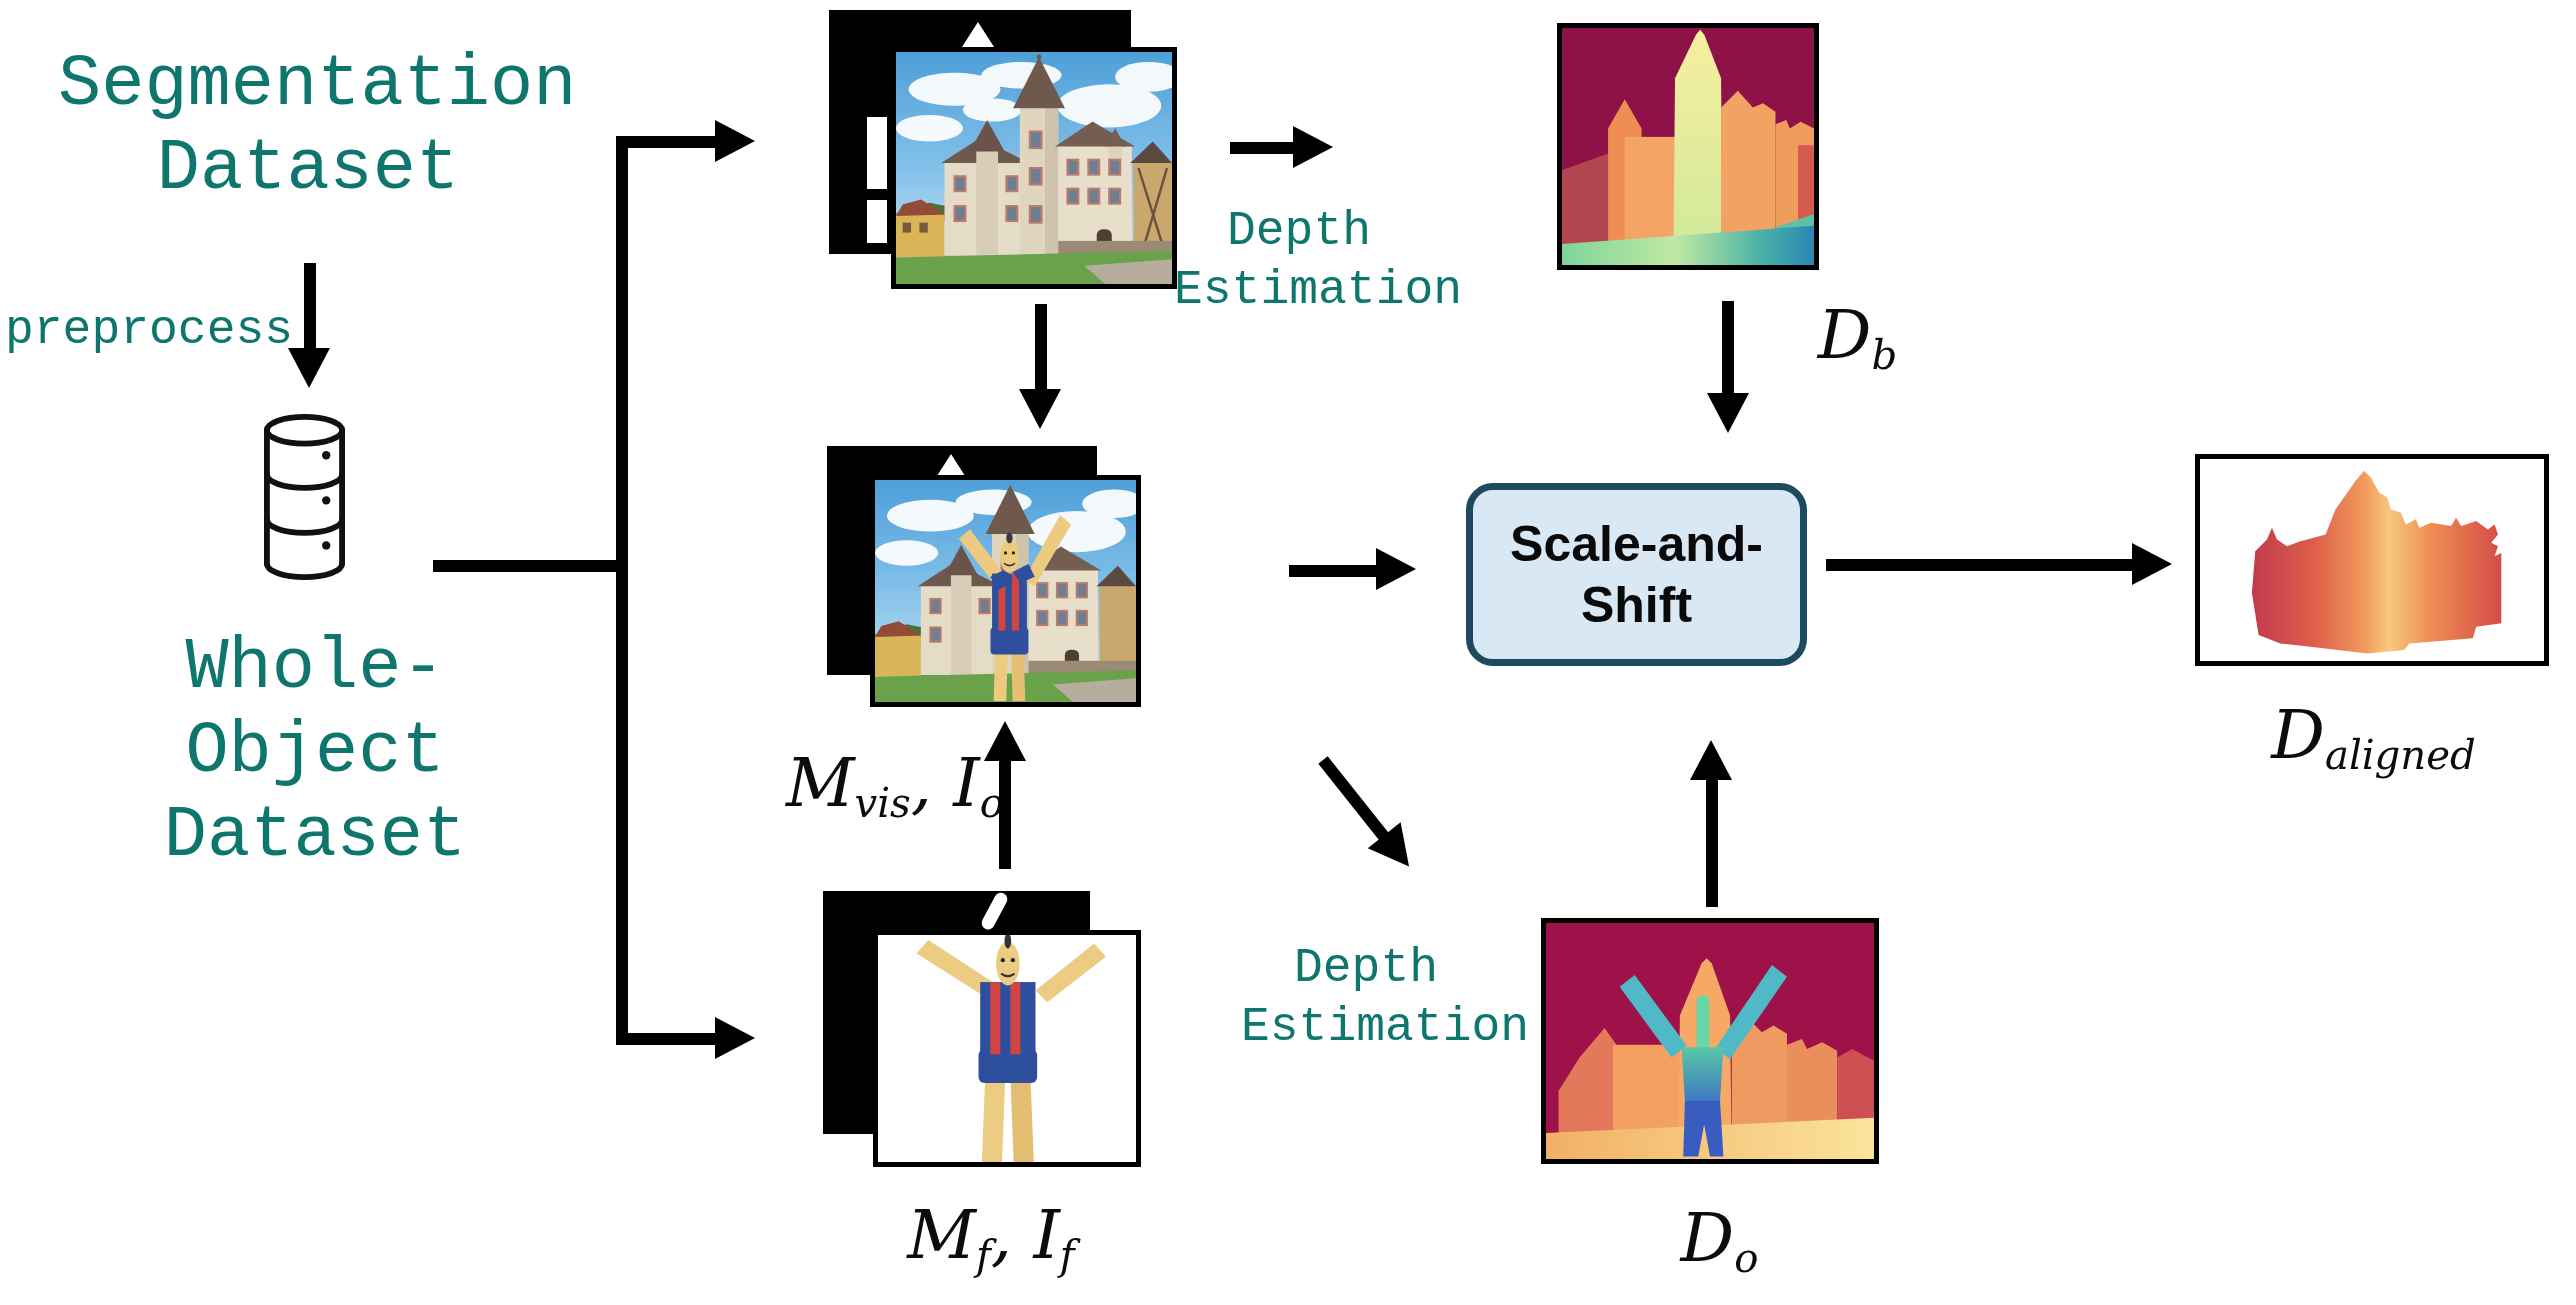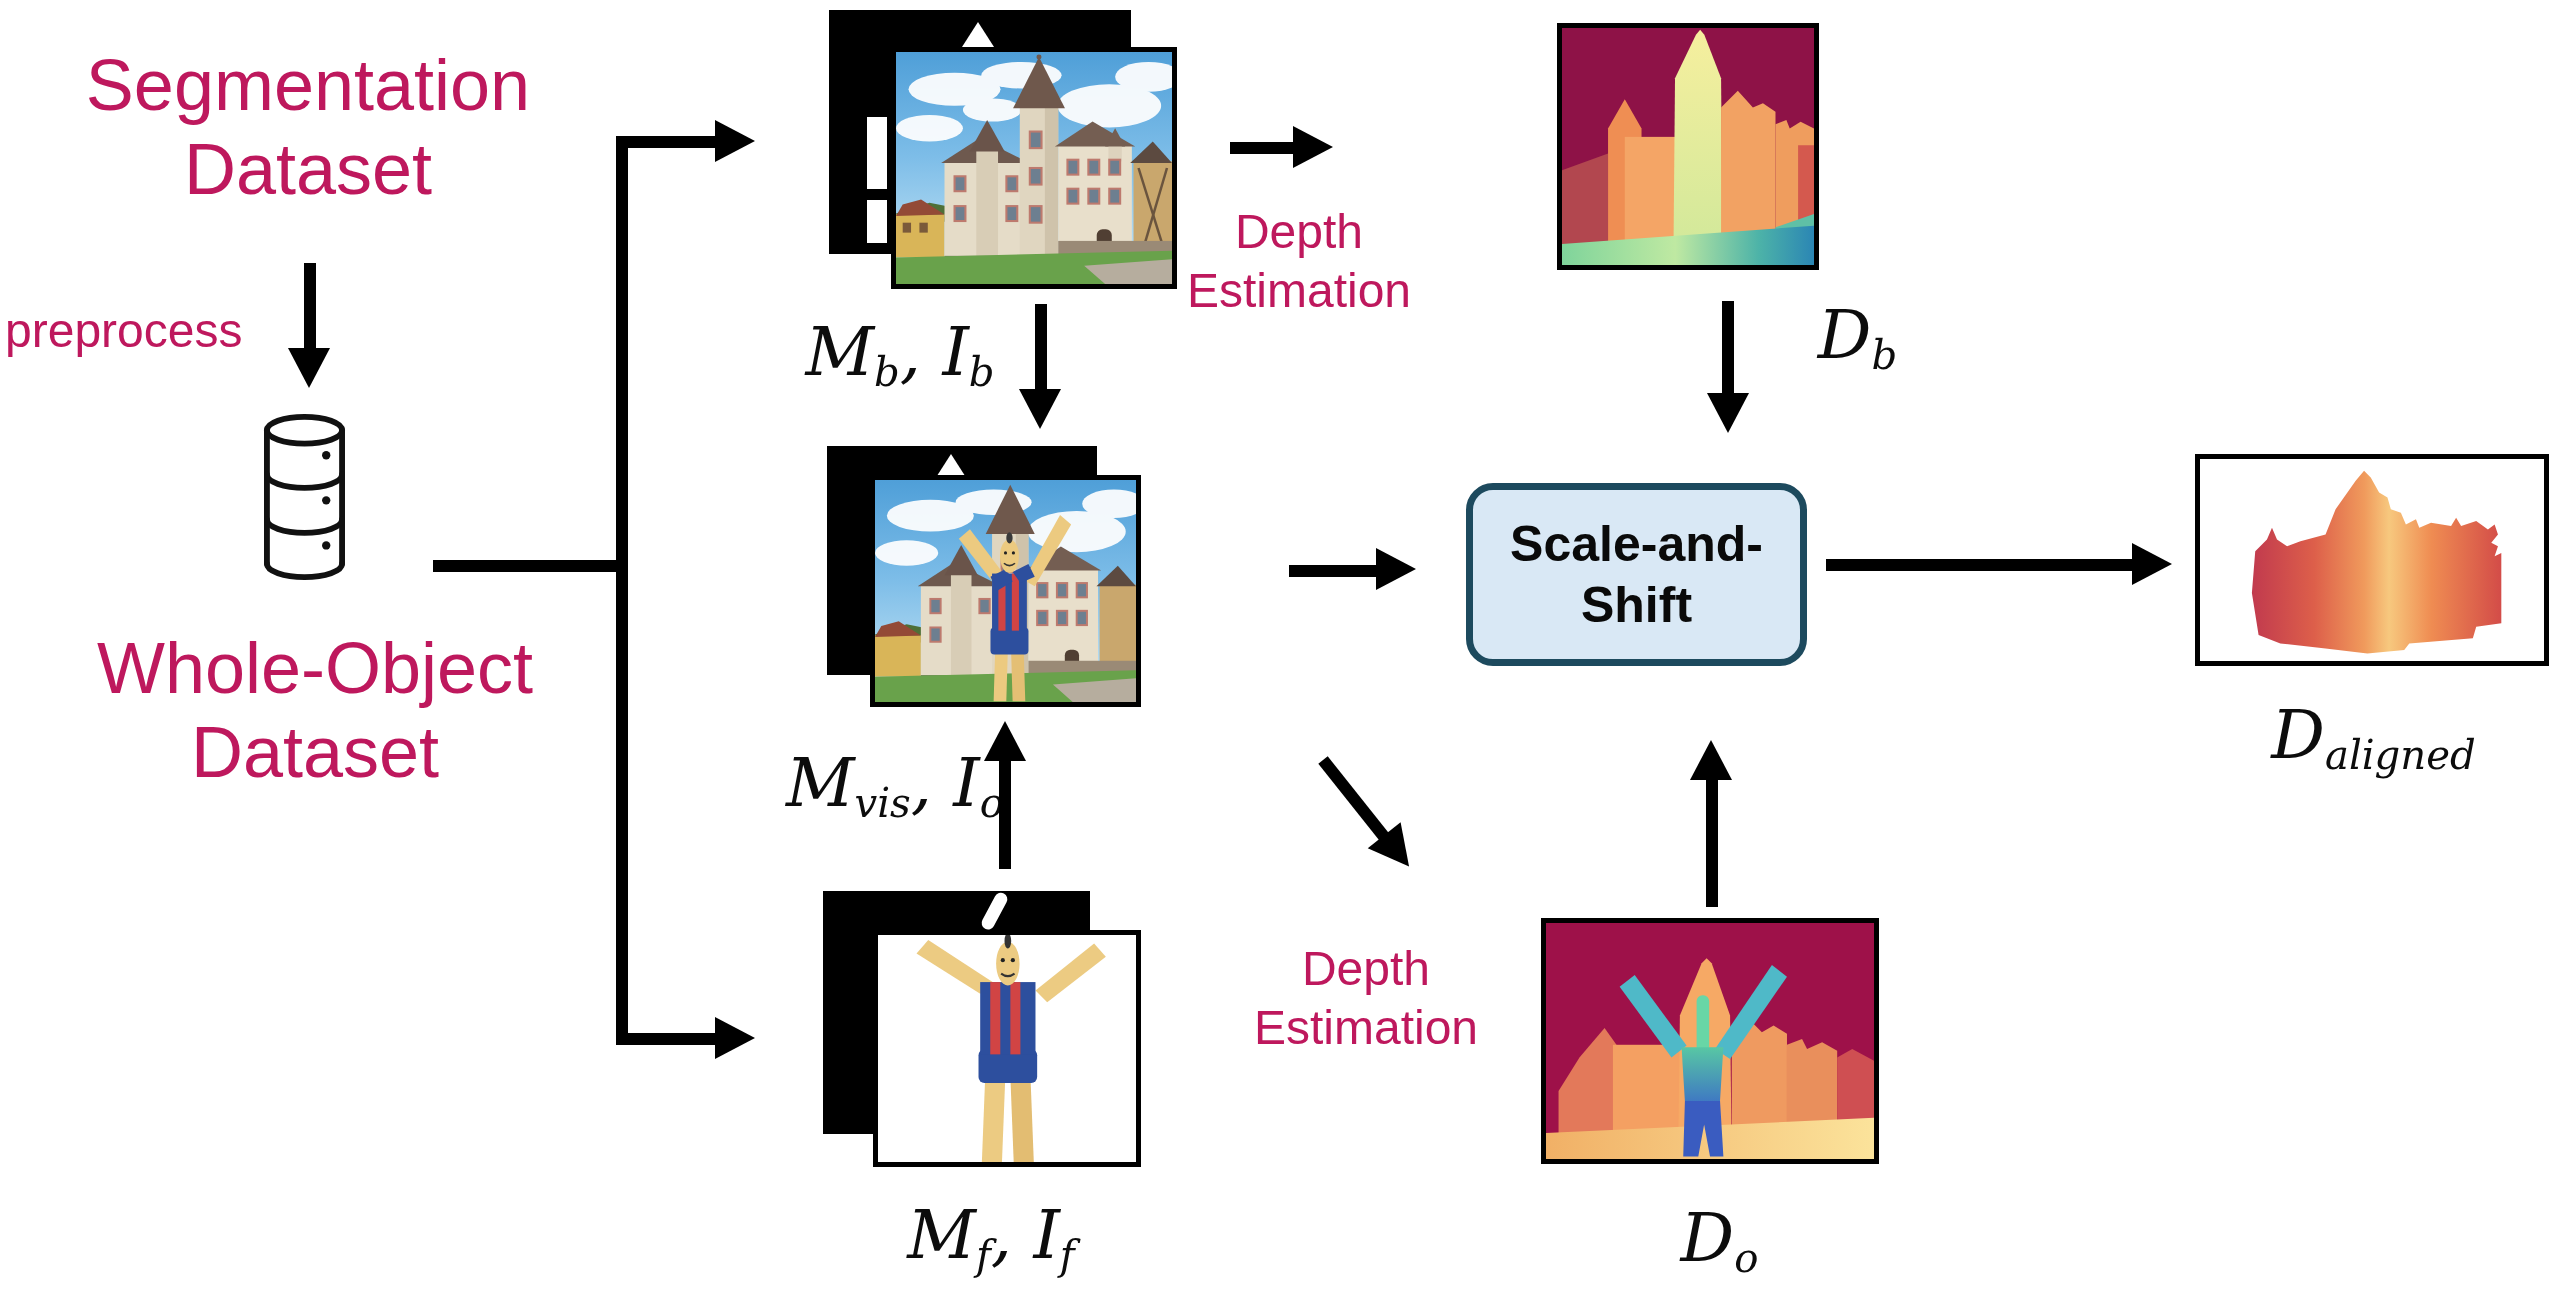--- a/index.html
+++ b/index.html
@@ -1,19 +1,19 @@
 <!DOCTYPE html>
 <html style="font-size:13.3px"><head>
 <meta charset="utf-8">
 <style>
   html,body{margin:0;padding:0;background:#ffffff;}
   #canvas{position:relative;width:2576px;height:1305px;background:#ffffff;overflow:hidden;
           font-family:"Liberation Sans",sans-serif;color:#111;}
   .abs{position:absolute;}
-  .txt{position:absolute;text-align:center;color:#be185d;}
+  .txt{position:absolute;text-align:center;color:#0f766e;font-family:Liberation Mono, monospace;}
   .big{font-size:72px;line-height:84px;font-weight:400;}
   .mid{font-size:48px;line-height:59px;font-weight:400;}
   .mathlabel{position:absolute;font-family:"DejaVu Serif","Liberation Serif",serif;
              font-style:italic;font-size:67px;color:#0c0c0c;text-align:center;white-space:nowrap;}
   .mathlabel sub{font-size:60%;font-style:italic;vertical-align:-0.28em;letter-spacing:0;}
   .shaft-h{position:absolute;height:11.7px;background:#000;}
   .shaft-v{position:absolute;width:11.7px;background:#000;}
   .head-right{position:absolute;width:0;height:0;border-top:21.7px solid transparent;
               border-bottom:21.7px solid transparent;border-left:40px solid #000;}
   .head-down{position:absolute;width:0;height:0;border-left:21.7px solid transparent;
@@ -138,23 +138,20 @@
           <rect x="255" y="165" width="13" height="18"></rect>
       </g>
       <rect x="240" y="214" width="18" height="34" rx="7" fill="#503f33"></rect>
       <rect x="194" y="228" width="136" height="28" fill="#9a8a76"></rect>
       <rect x="58" y="246" width="150" height="12" fill="#76805f"></rect>
       <polygon points="0,248 330,240 330,280 0,280" fill="#69a24b"></polygon>
       <polygon points="225,258 330,250 330,280 250,280" fill="#b6ad9e"></polygon>
     </svg>
   </div>
 
-  <div class="mathlabel" style="left:775px;top:313px;width:250px;">
-    <span>M</span><sub>b</sub><span>, </span><span>I</span><sub>b</sub>
-  </div>
 
   <div class="shaft-v" style="left:1035px;top:304px;height:87px;"></div>
   <div class="head-down" style="left:1019px;top:389px;"></div>
 
   <div class="shaft-h" style="left:1230px;top:142px;width:65px;"></div>
   <div class="head-right" style="left:1293px;top:126px;"></div>
 
   <div class="txt mid" style="left:1174px;top:202px;width:250px;">
     <span>Depth</span><br>
     <span>Estimation</span>

